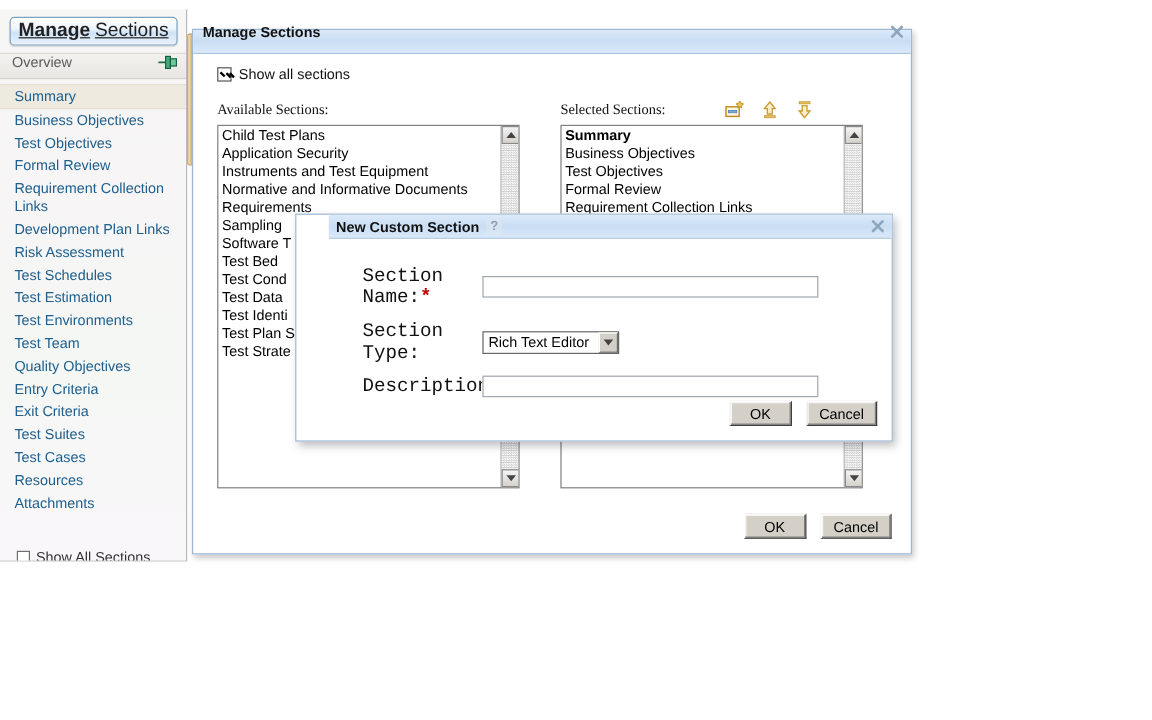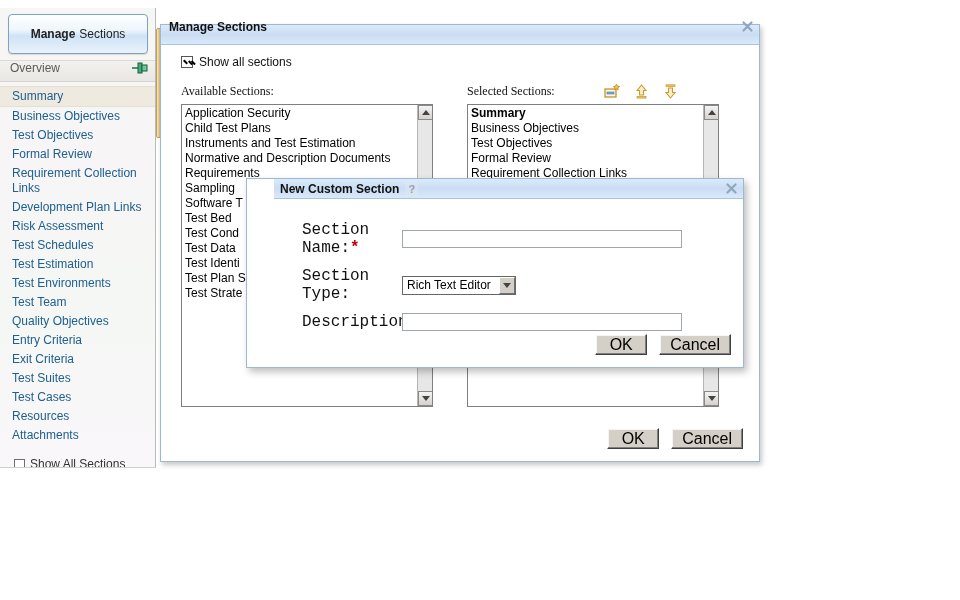--- a/index.html
+++ b/index.html
@@ -17,28 +17,29 @@
   .sidebar {
     position: absolute; left: 0; top: 8px;
     width: 156px; height: 460px;
     background: linear-gradient(to bottom, #f6f6f4 0%, #f7f5f6 35%, #f4f7f4 65%, #faf7fa 100%);
     border-right: 1px solid #b9b9b9;
     border-bottom: 1px solid #cfcfcf;
     overflow: hidden;
   }
   .tabwrap { padding: 6px 8px 4px 8px; }
   .tab-button {
-    width: 140px; height: 40px;
+    width: 140px; height: 24px;
     border: 1px solid #7da2c4;
     border-radius: 4px;
     background: linear-gradient(to bottom, #ffffff 0%, #eef5fc 40%, #cfe3f6 55%, #e9f2fb 100%);
     display: flex; align-items: center; justify-content: center;
-    font-size: 12px; color: #222;
+    font-size: 16px; color: #222;
     box-shadow: 0 1px 1px rgba(0,0,0,0.12);
     cursor: pointer;
+    text-decoration: underline;
   }
   .tab-button .bold { font-weight: bold; margin-right: 4px; }
 
   .overview-bar {
     margin: 2px 0 0 0;
     height: 22px;
     background: linear-gradient(to bottom, #f2f1ee 0%, #e9e7e3 100%);
     border-top: 1px solid #dcdad6;
     border-bottom: 1px solid #d6d4d0;
     display: flex; align-items: flex-start;
@@ -168,21 +169,21 @@
     display: flex; gap: 12px;
   }
 
   
   .win-btn {
     min-width: 52px; height: 21px; padding: 0 10px;
     background: #d4d0c8;
     border: 1px solid #ffffff;
     border-right-color: #404040; border-bottom-color: #404040;
     box-shadow: inset -1px -1px 0 #808080, inset 1px 1px 0 #f5f5f5;
-    font-size: 16px; color: #000;
+    font-size: 12px; color: #000;
     display: flex; align-items: center; justify-content: center;
     cursor: pointer;
   }
 
   
   .ncs-modal {
     position: absolute; left: 246px; top: 178px;
     width: 498px; height: 190px;
     background: #ffffff;
     border: 1px solid #9bb8d4;
@@ -309,24 +310,24 @@
       </div>
 
       <div class="cols">
 
         <div class="col">
           <div class="col-head">
             <span class="h">Available Sections:</span>
           </div>
           <div class="listbox">
             <div class="list-items">
+              <div class="li">Child Test Plans</div>
               <div class="li">Application Security</div>
-              <div class="li">Child Test Plans</div>
-              <div class="li">Instruments and Test Estimation</div>
-              <div class="li">Normative and Description Documents</div>
+              <div class="li">Instruments and Test Equipment</div>
+              <div class="li">Normative and Informative Documents</div>
               <div class="li">Requirements</div>
               <div class="li">Sampling</div>
               <div class="li">Software T</div>
               <div class="li">Test Bed</div>
               <div class="li">Test Cond</div>
               <div class="li">Test Data</div>
               <div class="li">Test Identi</div>
               <div class="li">Test Plan S</div>
               <div class="li">Test Strate</div>
             </div>

